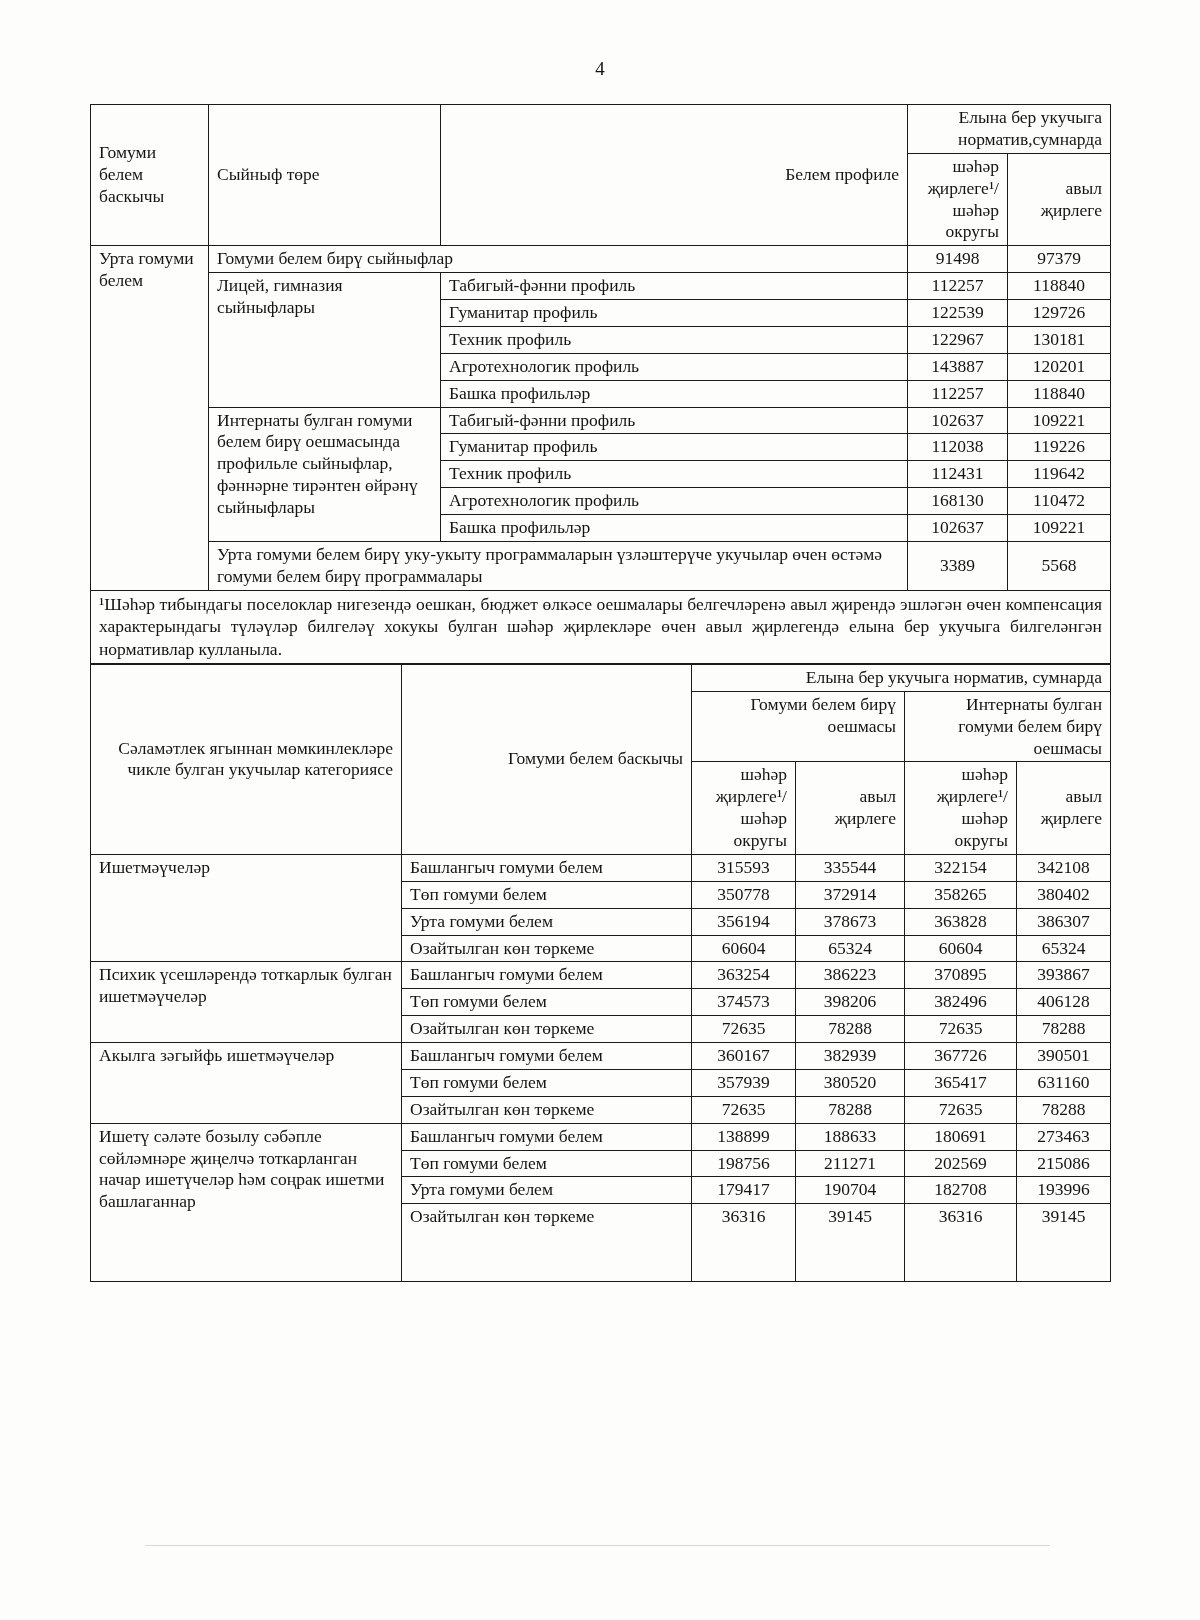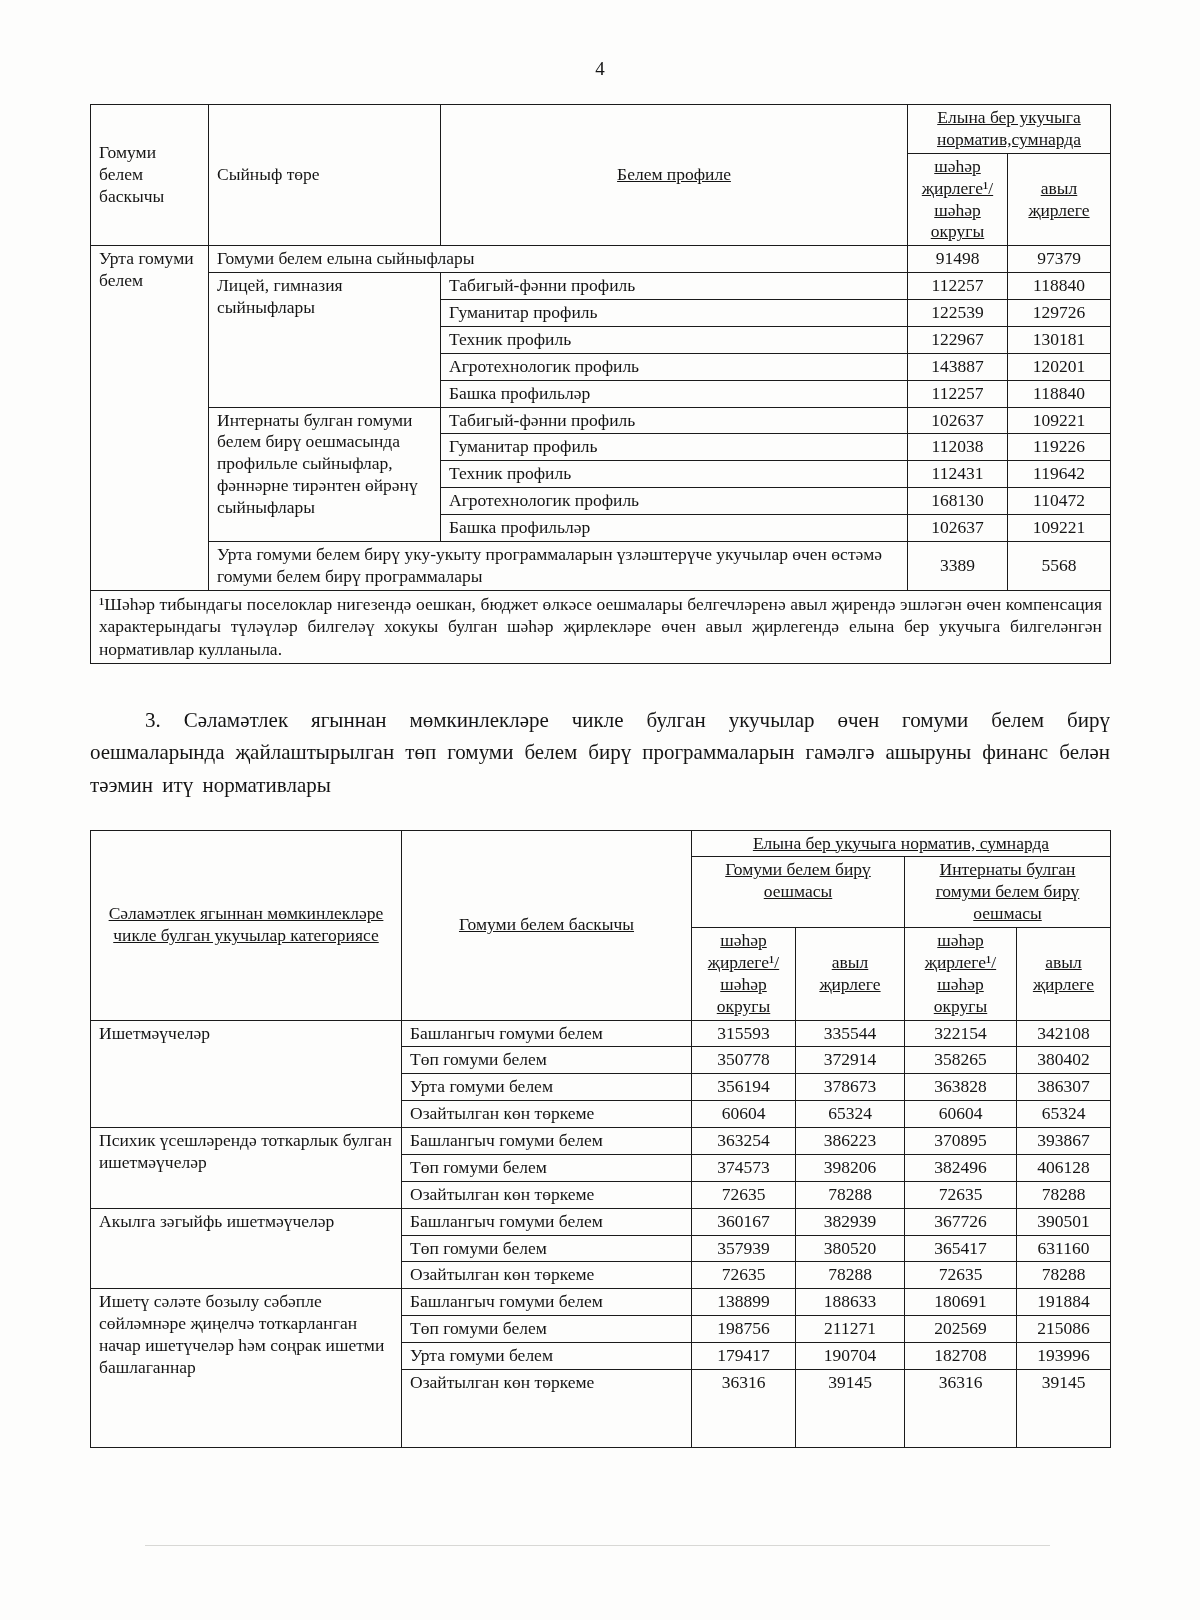--- a/index.html
+++ b/index.html
@@ -27,21 +27,21 @@
   }
   table.tbl td {
     border:1.5px solid #1b1b1b;
     padding:2px 8px;
     vertical-align:top;
     overflow:hidden;
   }
   .l  { text-align:left; }
   .vm { vertical-align:middle !important; }
   .num { text-align:center; vertical-align:middle !important; }
-  .hc { text-align:center;text-decoration:underline; }
+  .hc { text-align:right; }
   td.footnote {
     text-align:justify;
     padding:5px 10px 7px 10px;
     line-height:1.3;
     font-family:Liberation Serif, serif;
   }
   .section-heading {
     margin:40px 0 28px 0;
     font-size:21px;
     line-height:1.55;
@@ -77,21 +77,21 @@
         <td class="hc vm" rowspan="2">Белем профиле</td>
         <td class="hc" colspan="2">Елына бер укучыга норматив,сумнарда</td>
       </tr>
       <tr>
         <td class="hc vm">шәһәр җирлеге¹/ шәһәр округы</td>
         <td class="hc vm">авыл җирлеге</td>
       </tr>
 
       <tr>
         <td class="l" rowspan="12">Урта гомуми белем</td>
-        <td class="l vm" colspan="2">Гомуми белем елына сыйныфлары</td>
+        <td class="l vm" colspan="2">Гомуми белем бирү сыйныфлар</td>
         <td class="num">91498</td>
         <td class="num">97379</td>
       </tr>
 
       <tr>
         <td class="l" rowspan="5">Лицей, гимназия сыйныфлары</td>
         <td class="l">Табигый-фәнни профиль</td>
         <td class="num">112257</td>
         <td class="num">118840</td>
       </tr>
@@ -148,21 +148,20 @@
         <td class="num">3389</td>
         <td class="num">5568</td>
       </tr>
 
       <tr>
         <td class="footnote" colspan="5">¹Шәһәр тибындагы поселоклар нигезендә оешкан, бюджет өлкәсе оешмалары белгечләренә авыл җирендә эшләгән өчен компенсация характерындагы түләүләр билгеләү хокукы булган шәһәр җирлекләре өчен авыл җирлегендә елына бер укучыга билгеләнгән нормативлар кулланыла.</td>
       </tr>
     </tbody>
   </table>
 
-  <p class="section-heading">3. Сәламәтлек ягыннан мөмкинлекләре чикле булган укучылар өчен гомуми белем бирү оешмаларында җайлаштырылган төп гомуми белем бирү программаларын гамәлгә ашыруны финанс белән тәэмин итү нормативлары</p>
 
   <table class="tbl">
     <colgroup>
       <col style="width:311px">
         <col style="width:290px">
         <col style="width:104px">
         <col style="width:109px">
         <col style="width:112px">
         <col style="width:94px">
     </colgroup>
@@ -258,21 +257,21 @@
         <td class="num">72635</td>
         <td class="num">78288</td>
       </tr>
 
       <tr>
         <td class="l" rowspan="4">Ишетү сәләте бозылу сәбәпле сөйләмнәре җиңелчә тоткарланган начар ишетүчеләр һәм соңрак ишетми башлаганнар</td>
         <td class="l">Башлангыч гомуми белем</td>
         <td class="num">138899</td>
         <td class="num">188633</td>
         <td class="num">180691</td>
-        <td class="num">191884</td>
+        <td class="num">273463</td>
       </tr>
       <tr>
         <td class="l">Төп гомуми белем</td>
         <td class="num">198756</td>
         <td class="num">211271</td>
         <td class="num">202569</td>
         <td class="num">215086</td>
       </tr>
       <tr>
         <td class="l">Урта гомуми белем</td>

